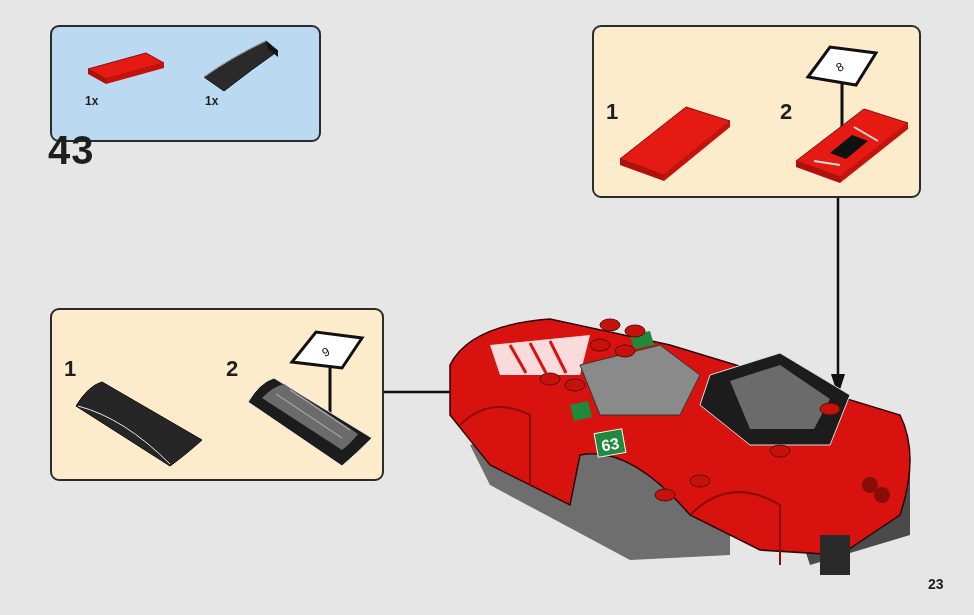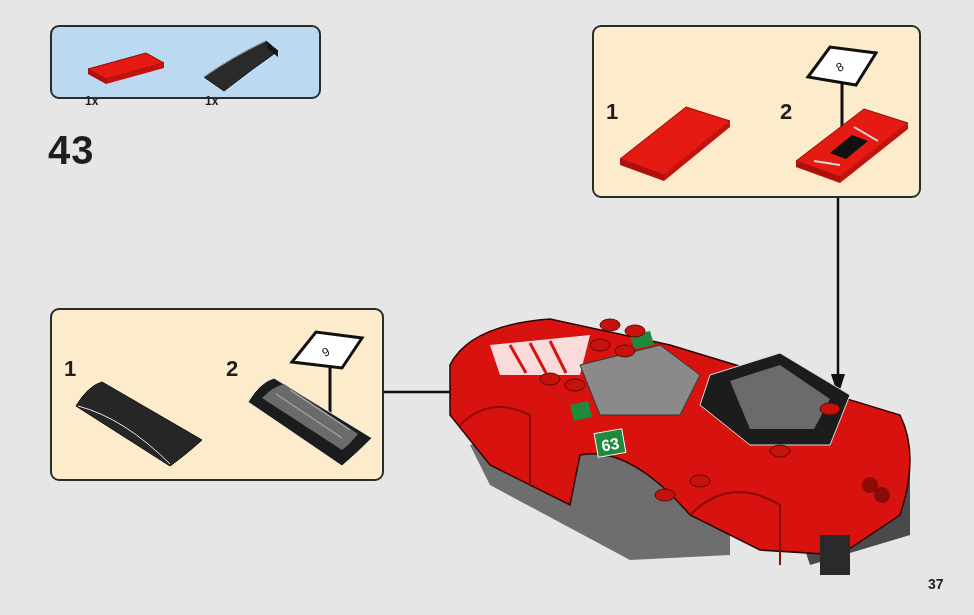--- a/index.html
+++ b/index.html
@@ -2,21 +2,21 @@
 <html><head>
 <meta charset="utf-8">
 <style>
   html, body { margin: 0; padding: 0; }
   body {
     width: 974px; height: 615px; position: relative; overflow: hidden;
     background: #e6e6e6;
     font-family: "Liberation Sans", "DejaVu Sans", sans-serif;
   }
   .panel { position: absolute; border: 2px solid #2b2b2b; border-radius: 9px; box-sizing: border-box; }
-  .parts-panel { left: 50px; top: 25px; width: 271px; height: 74px; background: #bcd9f2; }
+  .parts-panel { left: 50px; top: 25px; width: 271px; height: 117px; background: #bcd9f2; }
   .sub-panel { background: #fdeccb; }
   .sub-top { left: 592px; top: 25px; width: 329px; height: 173px; }
   .sub-left { left: 50px; top: 308px; width: 334px; height: 173px; }
   .qty { position: absolute; font-size: 12px; font-weight: bold; color: #1e1e1e; }
   .step-num { position: absolute; left: 48px; top: 128px; font-size: 40px; font-weight: bold; color: #1e1e1e; letter-spacing: 1px; }
   .sub-step { position: absolute; font-size: 22px; font-weight: bold; color: #1e1e1e; }
   .page-num { position: absolute; left: 928px; top: 576px; font-size: 14px; font-weight: bold; color: #1e1e1e; }
   svg { position: absolute; overflow: visible; }
 </style>
 </head>
@@ -125,13 +125,13 @@
 
   <rect x="166" y="126" width="28" height="24" fill="#1f8a3c" stroke="#fff" stroke-width="1" transform="rotate(-10 180 138)"></rect>
   <text x="180" y="145" font-size="16" font-weight="bold" fill="#ffffff" text-anchor="middle" transform="rotate(-10 180 138)">63</text>
 
   <circle cx="440" cy="180" r="8" fill="#8a0c08"></circle>
   <circle cx="452" cy="190" r="8" fill="#8a0c08"></circle>
 
   <rect x="390" y="230" width="30" height="40" fill="#2a2a2a"></rect>
 </svg>
 
-<div class="page-num">37</div>
+<div class="page-num">23</div>
 
 </body></html>

